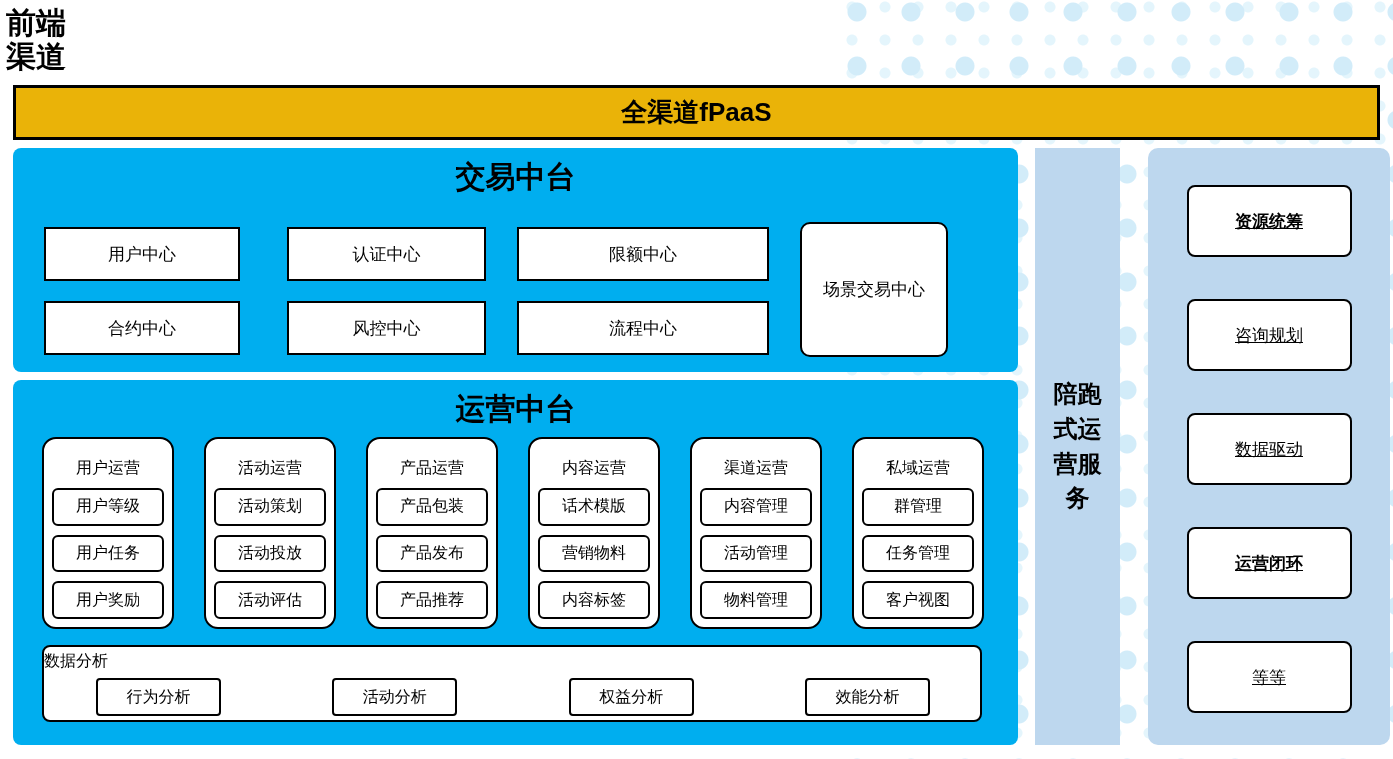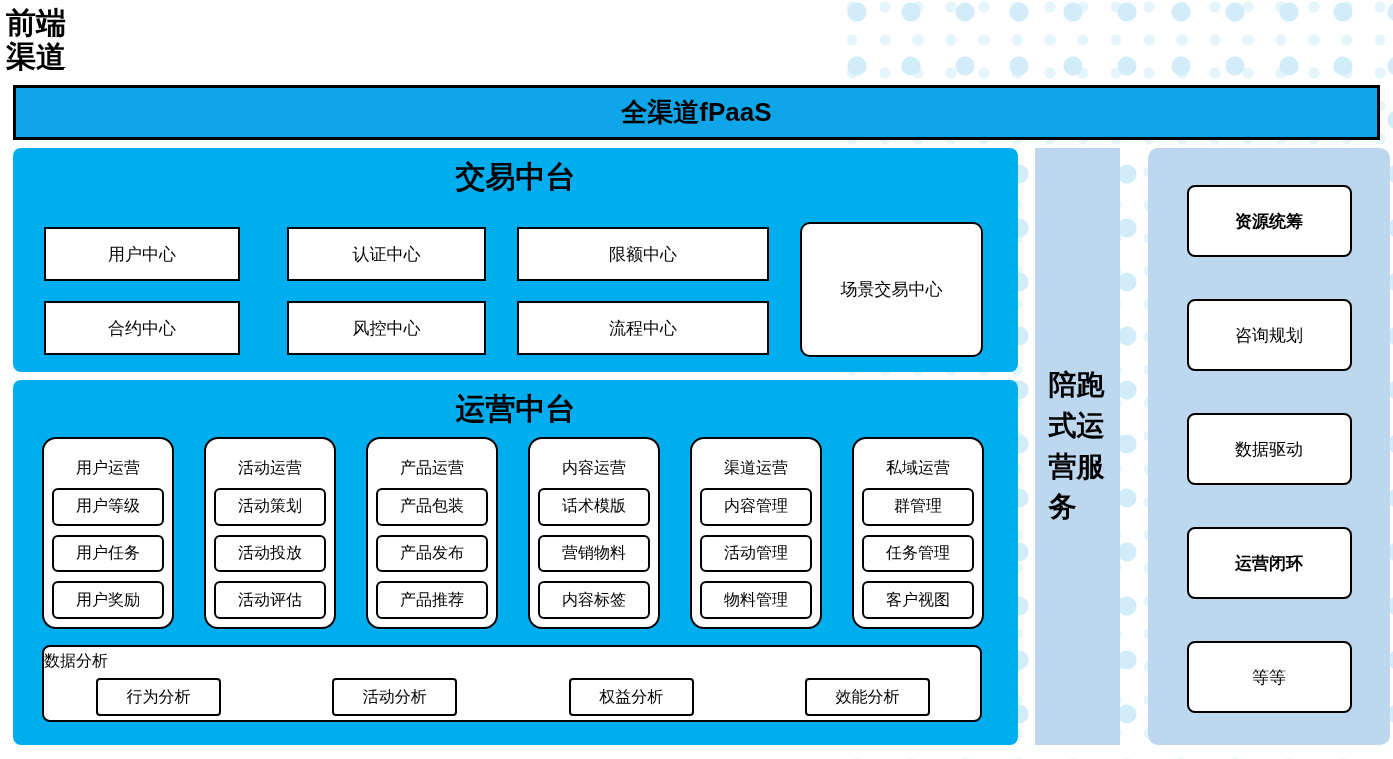--- a/index.html
+++ b/index.html
@@ -19,42 +19,42 @@
     position:absolute;left:6px;top:6px;width:66px;z-index:1;
     font-family:"Liberation Serif", serif;font-weight:bold;font-size:30px;
     line-height:1.12;word-break:break-all;
   }
   .channel-row{position:absolute;left:95px;top:20px;width:1286px;display:flex;justify-content:space-between;z-index:1;}
   .chbox{
     width:155px;height:46px;background:#fff;border:2px solid #000;box-sizing:border-box;
     display:flex;align-items:center;justify-content:center;font-size:16px;font-weight:500;
   }
   .fpaas{
-    position:absolute;left:13px;top:85px;width:1367px;height:55px;background:#0ea5e9;
+    position:absolute;left:13px;top:85px;width:1367px;height:55px;background:#eab308;
     border:3px solid #000;box-sizing:border-box;z-index:1;
     display:flex;align-items:center;justify-content:center;font-size:26px;font-weight:600;
   }
   .panel{position:absolute;background:#00AEEF;border-radius:8px;z-index:1;}
   .trade-panel{left:13px;top:148px;width:1005px;height:224px;}
   .ops-panel{left:13px;top:380px;width:1005px;height:365px;}
   .panel-title{
     text-align:center;font-family:"Liberation Serif", serif;font-weight:bold;
     font-size:30px;padding-top:9px;
   }
   .tbox{
     position:absolute;background:#fff;border:2px solid #000;border-radius:0;box-sizing:border-box;
     height:54px;display:flex;align-items:center;justify-content:center;font-size:17px;font-weight:500;
   }
   .tb-c1{left:31px;width:196px;}
   .tb-c2{left:274px;width:199px;}
   .tb-c3{left:504px;width:252px;}
   .tb-r1{top:79px;}
   .tb-r2{top:153px;}
   .tall{
-    position:absolute;left:787px;top:74px;width:183px;height:135px;background:#fff;
+    position:absolute;left:787px;top:74px;width:148px;height:135px;background:#fff;
     border:2px solid #000;border-radius:10px;box-sizing:border-box;
     display:flex;align-items:center;justify-content:center;font-size:17px;font-weight:500;
   }
   .cols{position:absolute;left:29px;top:57px;width:942px;display:flex;justify-content:space-between;}
   .card{
     width:132px;height:192px;background:#fff;border:2px solid #000;border-radius:14px;
     box-sizing:border-box;padding:18px 8px 8px;display:flex;flex-direction:column;
   }
   .card-h{text-align:center;font-size:16px;font-weight:500;line-height:22px;}
   .card-item{
@@ -69,27 +69,27 @@
   .analysis-row{display:flex;justify-content:space-between;padding:7px 50px 0 52px;gap:32px;}
   .analysis-item{
     width:125px;height:38px;border:2px solid #000;border-radius:4px;box-sizing:border-box;
     display:flex;align-items:center;justify-content:center;font-size:16px;font-weight:500;background:#fff;
   }
   .side-bar{
     position:absolute;left:1035px;top:148px;width:85px;height:597px;background:#BDD7EE;z-index:1;
     display:flex;align-items:center;justify-content:center;
   }
   .side-text{
-    width:58px;font-size:28px;font-weight:600;line-height:1.45;
-    word-break:break-all;
+    width:58px;font-size:24px;font-weight:600;line-height:1.45;
+    word-break:break-all;text-align:center;
   }
   .right-panel{
     position:absolute;left:1148px;top:148px;width:242px;height:597px;background:#BDD7EE;
     border-radius:10px;z-index:1;box-sizing:border-box;
-    display:flex;flex-direction:column;align-items:center;padding-top:37px;gap:42px;
+    display:flex;flex-direction:column;align-items:center;padding-top:37px;gap:42px;text-decoration:underline;
   }
   .rp-box{
     width:165px;height:72px;background:#fff;border:2px solid #000;border-radius:8px;
     box-sizing:border-box;display:flex;align-items:center;justify-content:center;font-size:17px;
   }
   .rp-box.bold{font-weight:bold;}
 </style>
 </head>
 <body>
 

